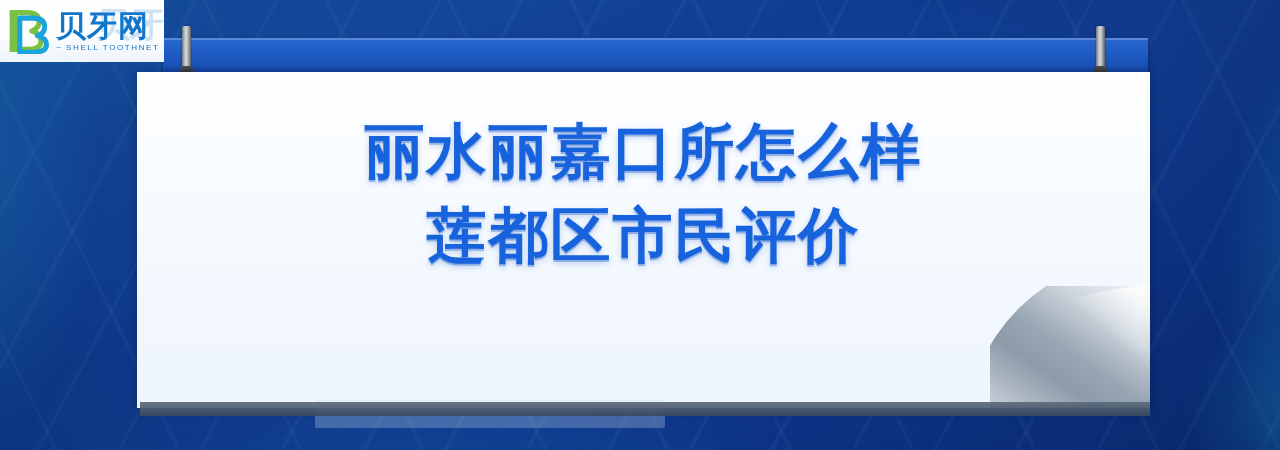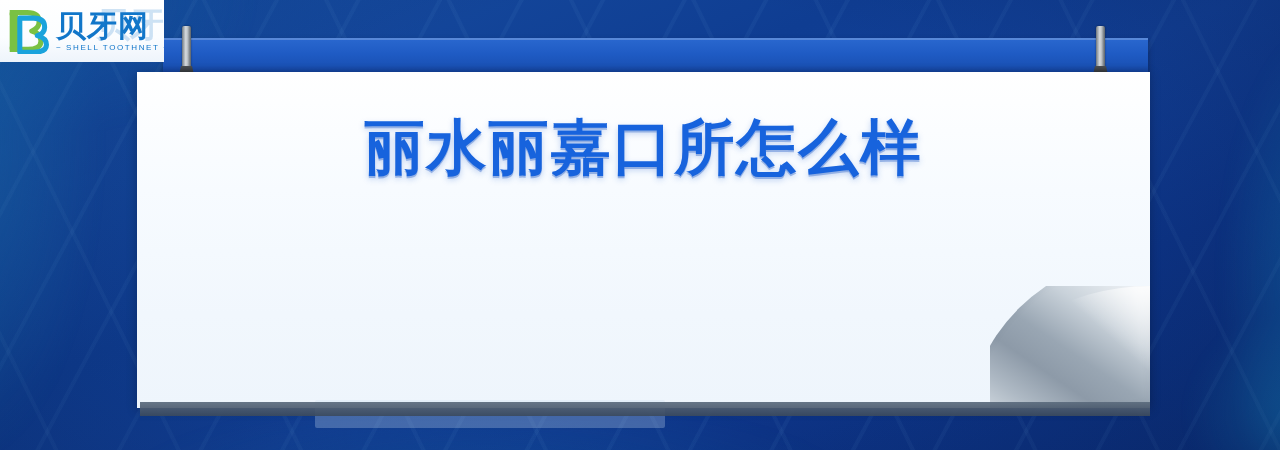--- a/index.html
+++ b/index.html
@@ -149,21 +149,21 @@
   
   .title-wrap {
     position: absolute;
     left: 137px;
     top: 110px;
     width: 1013px;
     text-align: center;
     user-select: none;
   }
   .title-line {
-    font-family: Liberation Mono, monospace;
+    font-family: Liberation Serif, serif;
     font-weight: bold;
     font-size: 60px;
     line-height: 84px;
     letter-spacing: 2px;
     color: #1763dd;
     text-shadow:
       0 2px 0 rgba(25,85,195,0.35),
       0 3px 6px rgba(30,90,200,0.28);
   }
 
@@ -293,20 +293,21 @@
     <div class="curl">
       <div class="under"></div>
       <div class="sheet"></div>
       <div class="fold-edge"></div>
     </div>
   </div>
   <div class="card-shadowbar"></div>
 
   <div class="title-wrap">
     <div class="title-line">丽水丽嘉口所怎么样</div>
+    <div class="title-line">莲都区市民评价</div>
   </div>
 
   <div class="logo">
     <div class="logo-mark">
       <svg viewBox="0 0 100 100" width="46" height="46" aria-hidden="true">
         <path d="M8 10 L8 90 L26 90 L26 10 Z" fill="#7ac143"></path>
         <path d="M8 10 L46 10 Q72 10 72 30 Q72 44 56 50 Q76 55 76 72 Q76 90 48 90 L8 90" fill="none" stroke="#7ac143" stroke-width="11" stroke-linejoin="round"></path>
         <path d="M30 22 L30 96 M30 22 L60 22 Q84 22 84 42 Q84 56 68 60 Q88 65 88 80 Q88 96 60 96 L30 96" fill="none" stroke="#1aa3dc" stroke-width="11" stroke-linejoin="round" stroke-linecap="round"></path>
       </svg>
     </div>

